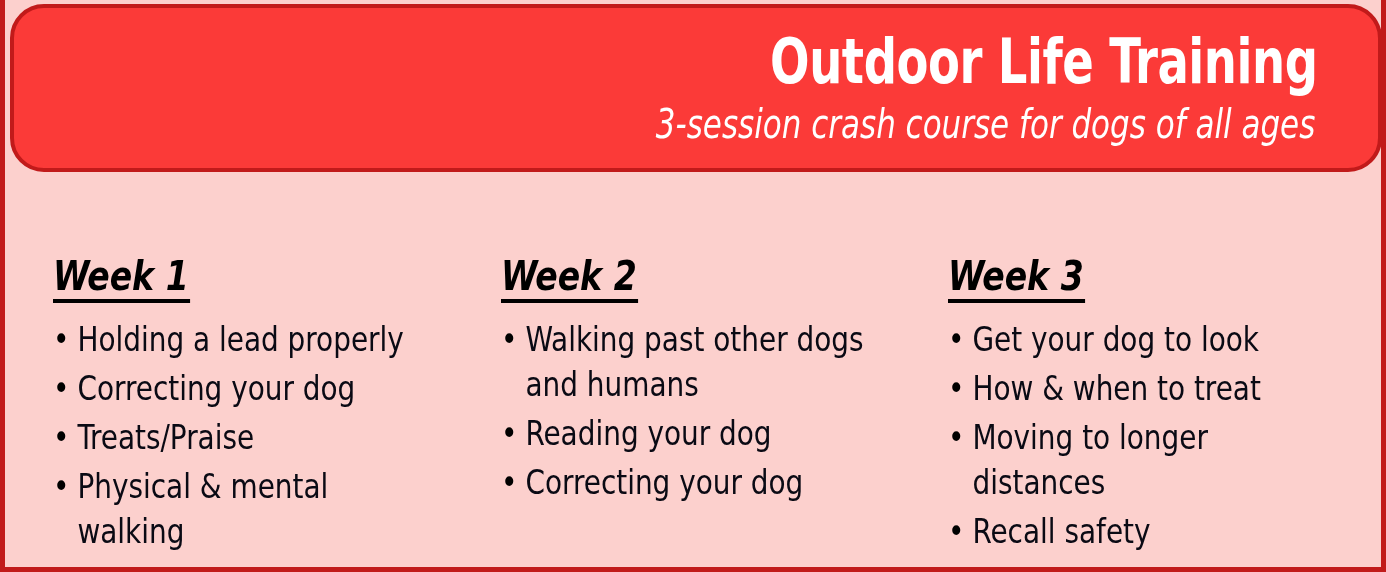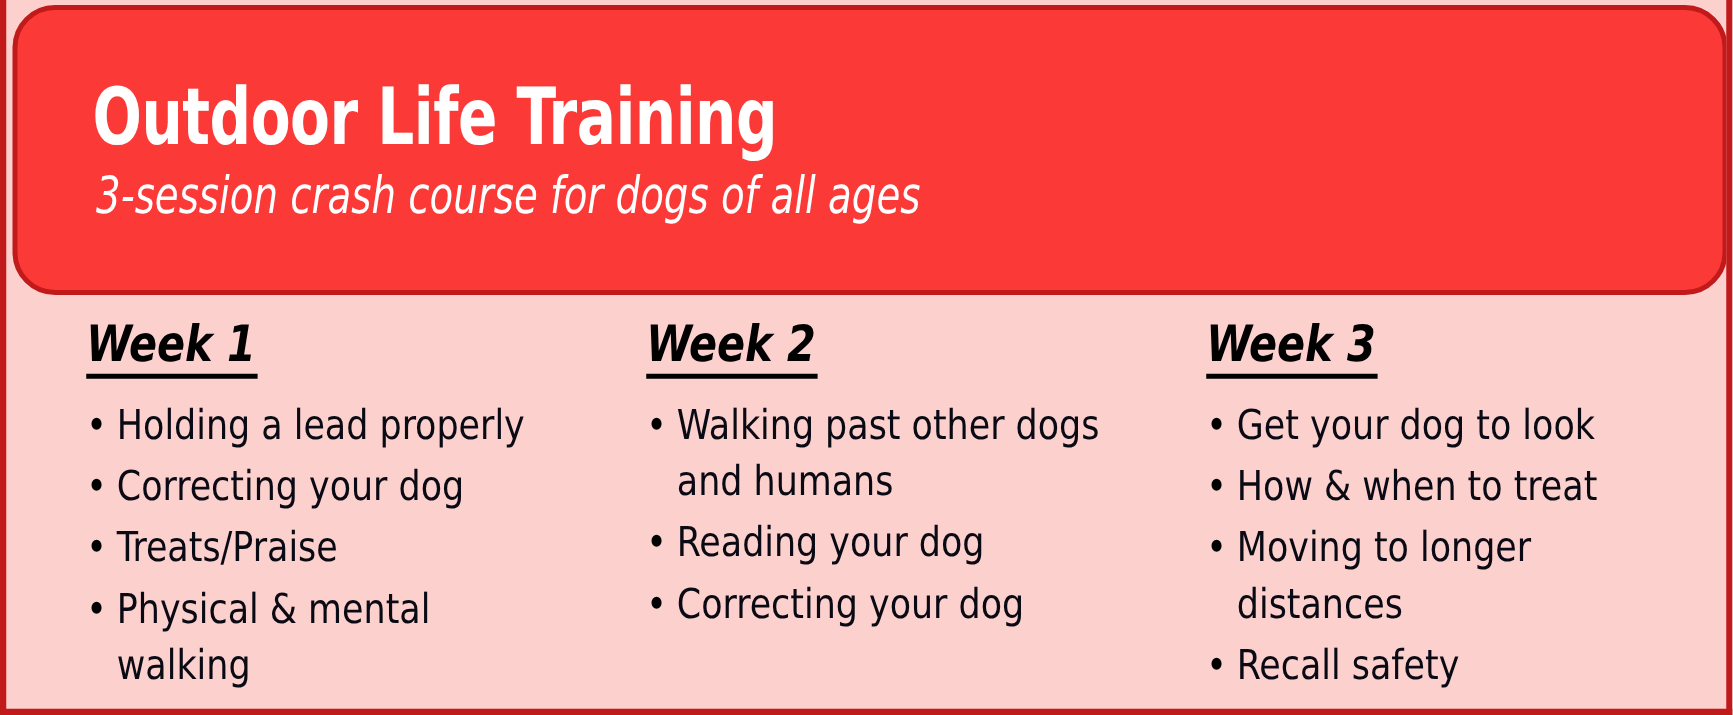--- a/index.html
+++ b/index.html
@@ -17,28 +17,28 @@
     border-top: none;
     overflow: hidden;
     font-family: "Liberation Sans", sans-serif;
   }
   
   #header-banner {
     position: absolute;
     left: 5px;
     top: 4px;
     width: 1372px;
-    height: 232px;
+    height: 168px;
     box-sizing: border-box;
     background: #fb3a38;
     border: 4px solid #c11a1a;
     border-radius: 34px;
     display: flex;
     flex-direction: column;
-    align-items: flex-start;
+    align-items: flex-end;
     justify-content: center;
   }
   #poster-title {
     color: #ffffff;
     font-family: "DejaVu Sans Condensed", "Liberation Sans Narrow", "Liberation Sans", sans-serif;
     font-weight: bold;
     font-size: 63px;
     line-height: 1.05;
     letter-spacing: -0.5px;
     transform: scaleX(0.82);
@@ -66,21 +66,20 @@
     left: 0;
     top: 236px;
     width: 1376px;
     height: 326px;
     display: flex;
     align-items: flex-start;
   }
   .week-column {
     box-sizing: border-box;
     padding-top: 20px;
-    margin-left: 16px;
   }
   .week-column.col-1 { width: 455px; padding-left: 48px; }
   .week-column.col-2 { width: 455px; padding-left: 41px; }
   .week-column.col-3 { width: 466px; padding-left: 33px; }
 
   .week-heading {
     display: inline-block;
     font-family: "DejaVu Sans Condensed", "Liberation Sans Narrow", "Liberation Sans", sans-serif;
     font-weight: bold;
     font-style: italic;

